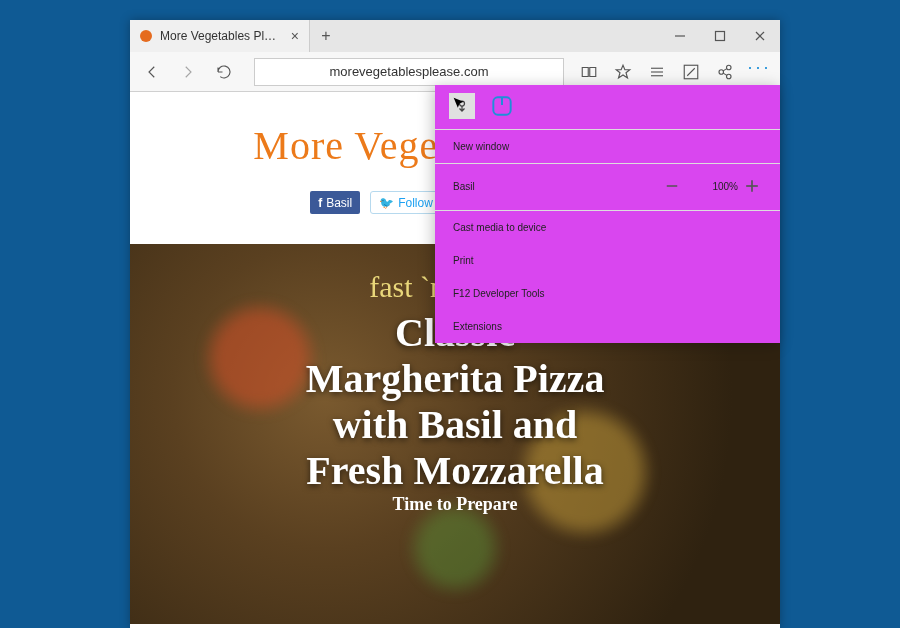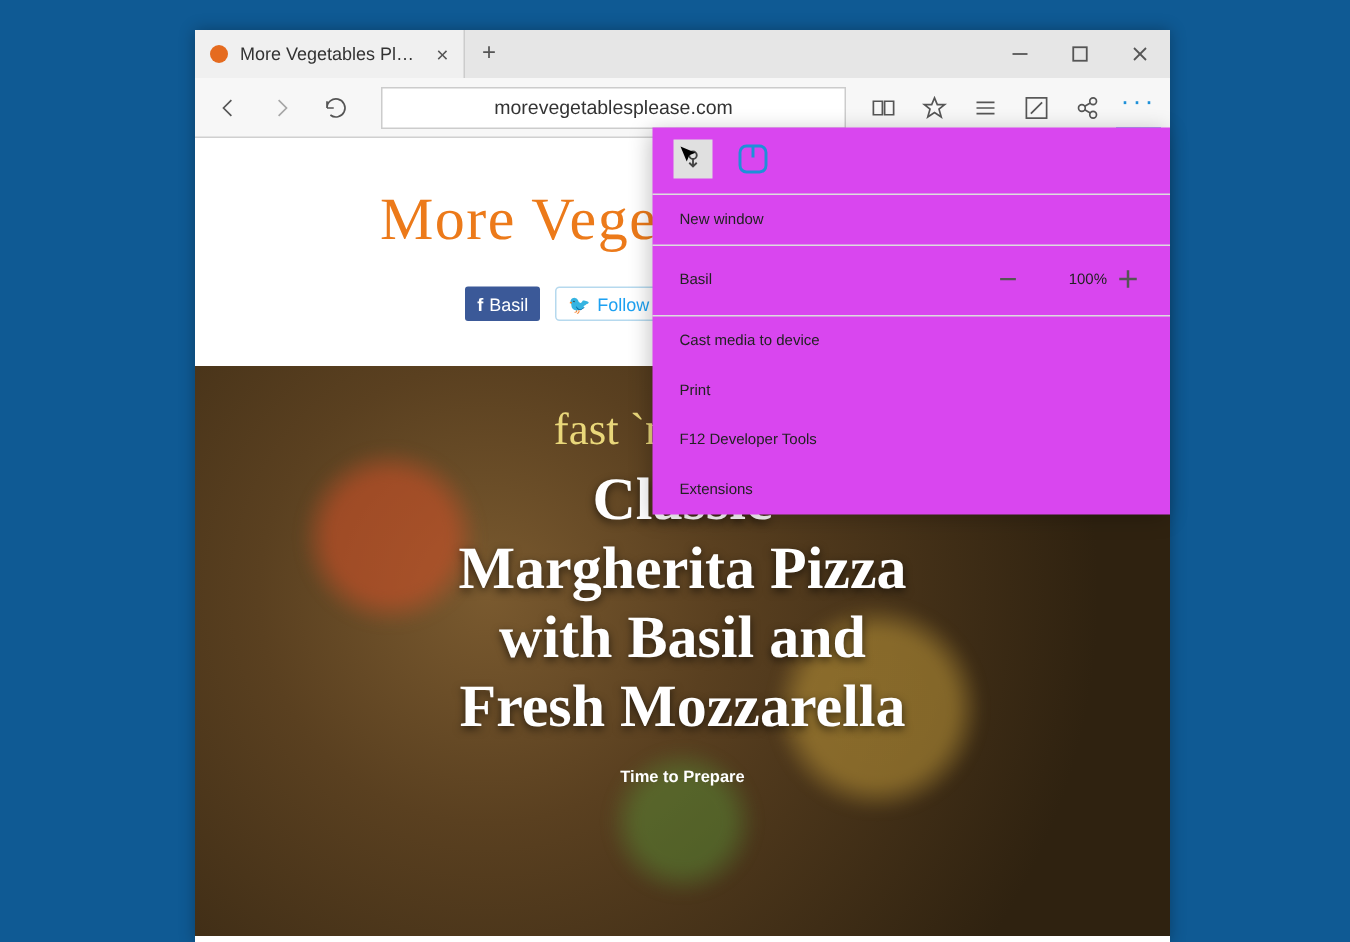--- a/index.html
+++ b/index.html
@@ -162,23 +162,23 @@
   }
   .hero-title {
     font-family: Georgia, "Times New Roman", serif;
     font-weight: 700;
     font-size: 40px;
     line-height: 1.15;
     white-space: pre-line;
     text-shadow: 0 2px 6px rgba(0,0,0,.6);
   }
   .hero-sub {
-    margin-top:18px;
-    font-size:11px;
+    font-size:18px;
     font-weight:600;
+    font-family:Liberation Serif, serif;
   }
   
   .menu {
     position:absolute;
     top: 73px;
     left: 435px;
     width: 345px;
     background:#d946ef;
     box-shadow: -2px 2px 14px rgba(0,0,0,.25);
     font-size:10px;

